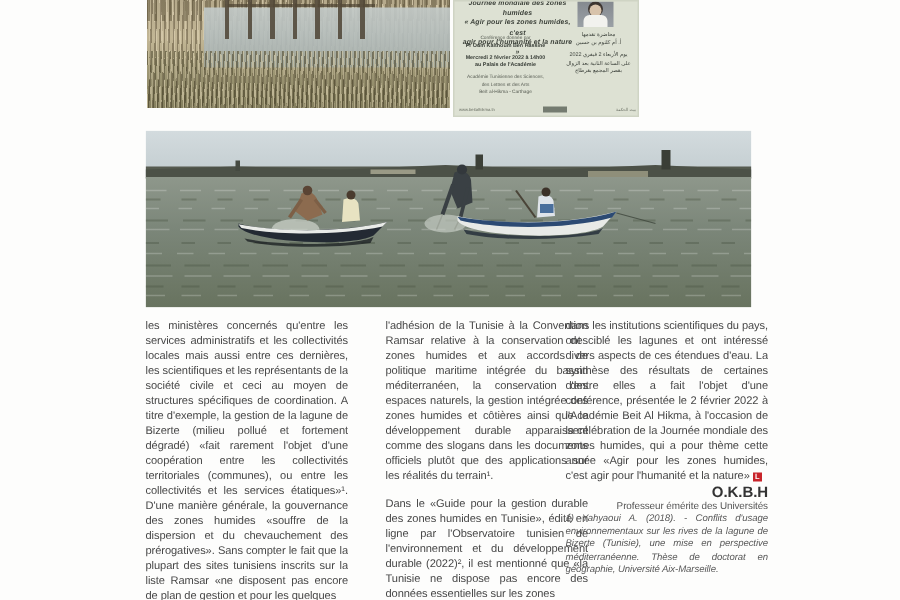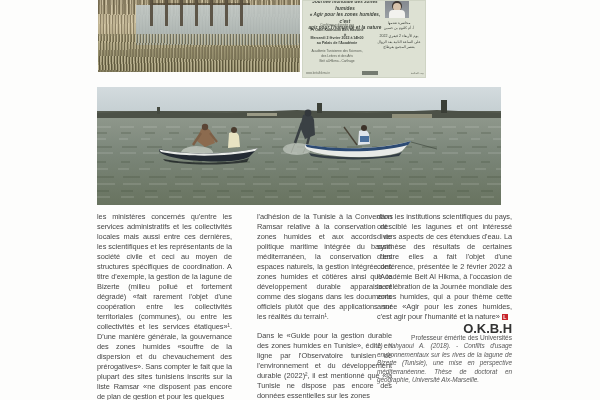--- a/index.html
+++ b/index.html
@@ -102,21 +102,21 @@
   .col p { margin:0; }
   .col .para-gap { height:9px; }
   #col1 { left:0; }
   #col2 { left:140px;margin-left:20px; }
   #col3 { left:280px; }
   .endmark {
     display:inline-block; width:6px; height:6px; background:#c8242b; color:#fff;
     font-size:5px; line-height:6px; text-align:center; font-weight:bold;
     vertical-align:baseline; margin-left:2px;
   }
-  .signature { text-align:right; font-weight:bold; font-size:13px; margin-top:2px; color:#333; }
+  .signature { text-align:right; font-weight:bold; font-size:10px; margin-top:2px; color:#333; }
   .signature-title { text-align:right; font-size:6.6px; color:#555; line-height:8px; }
   .footnote {
     margin-top:8px; font-size:6.4px; line-height:8.6px; font-style:italic; color:#585858;
     text-align:justify; letter-spacing:-.05px;
   }
 </style>
 </head>
 <body>
 
 <div id="page">

